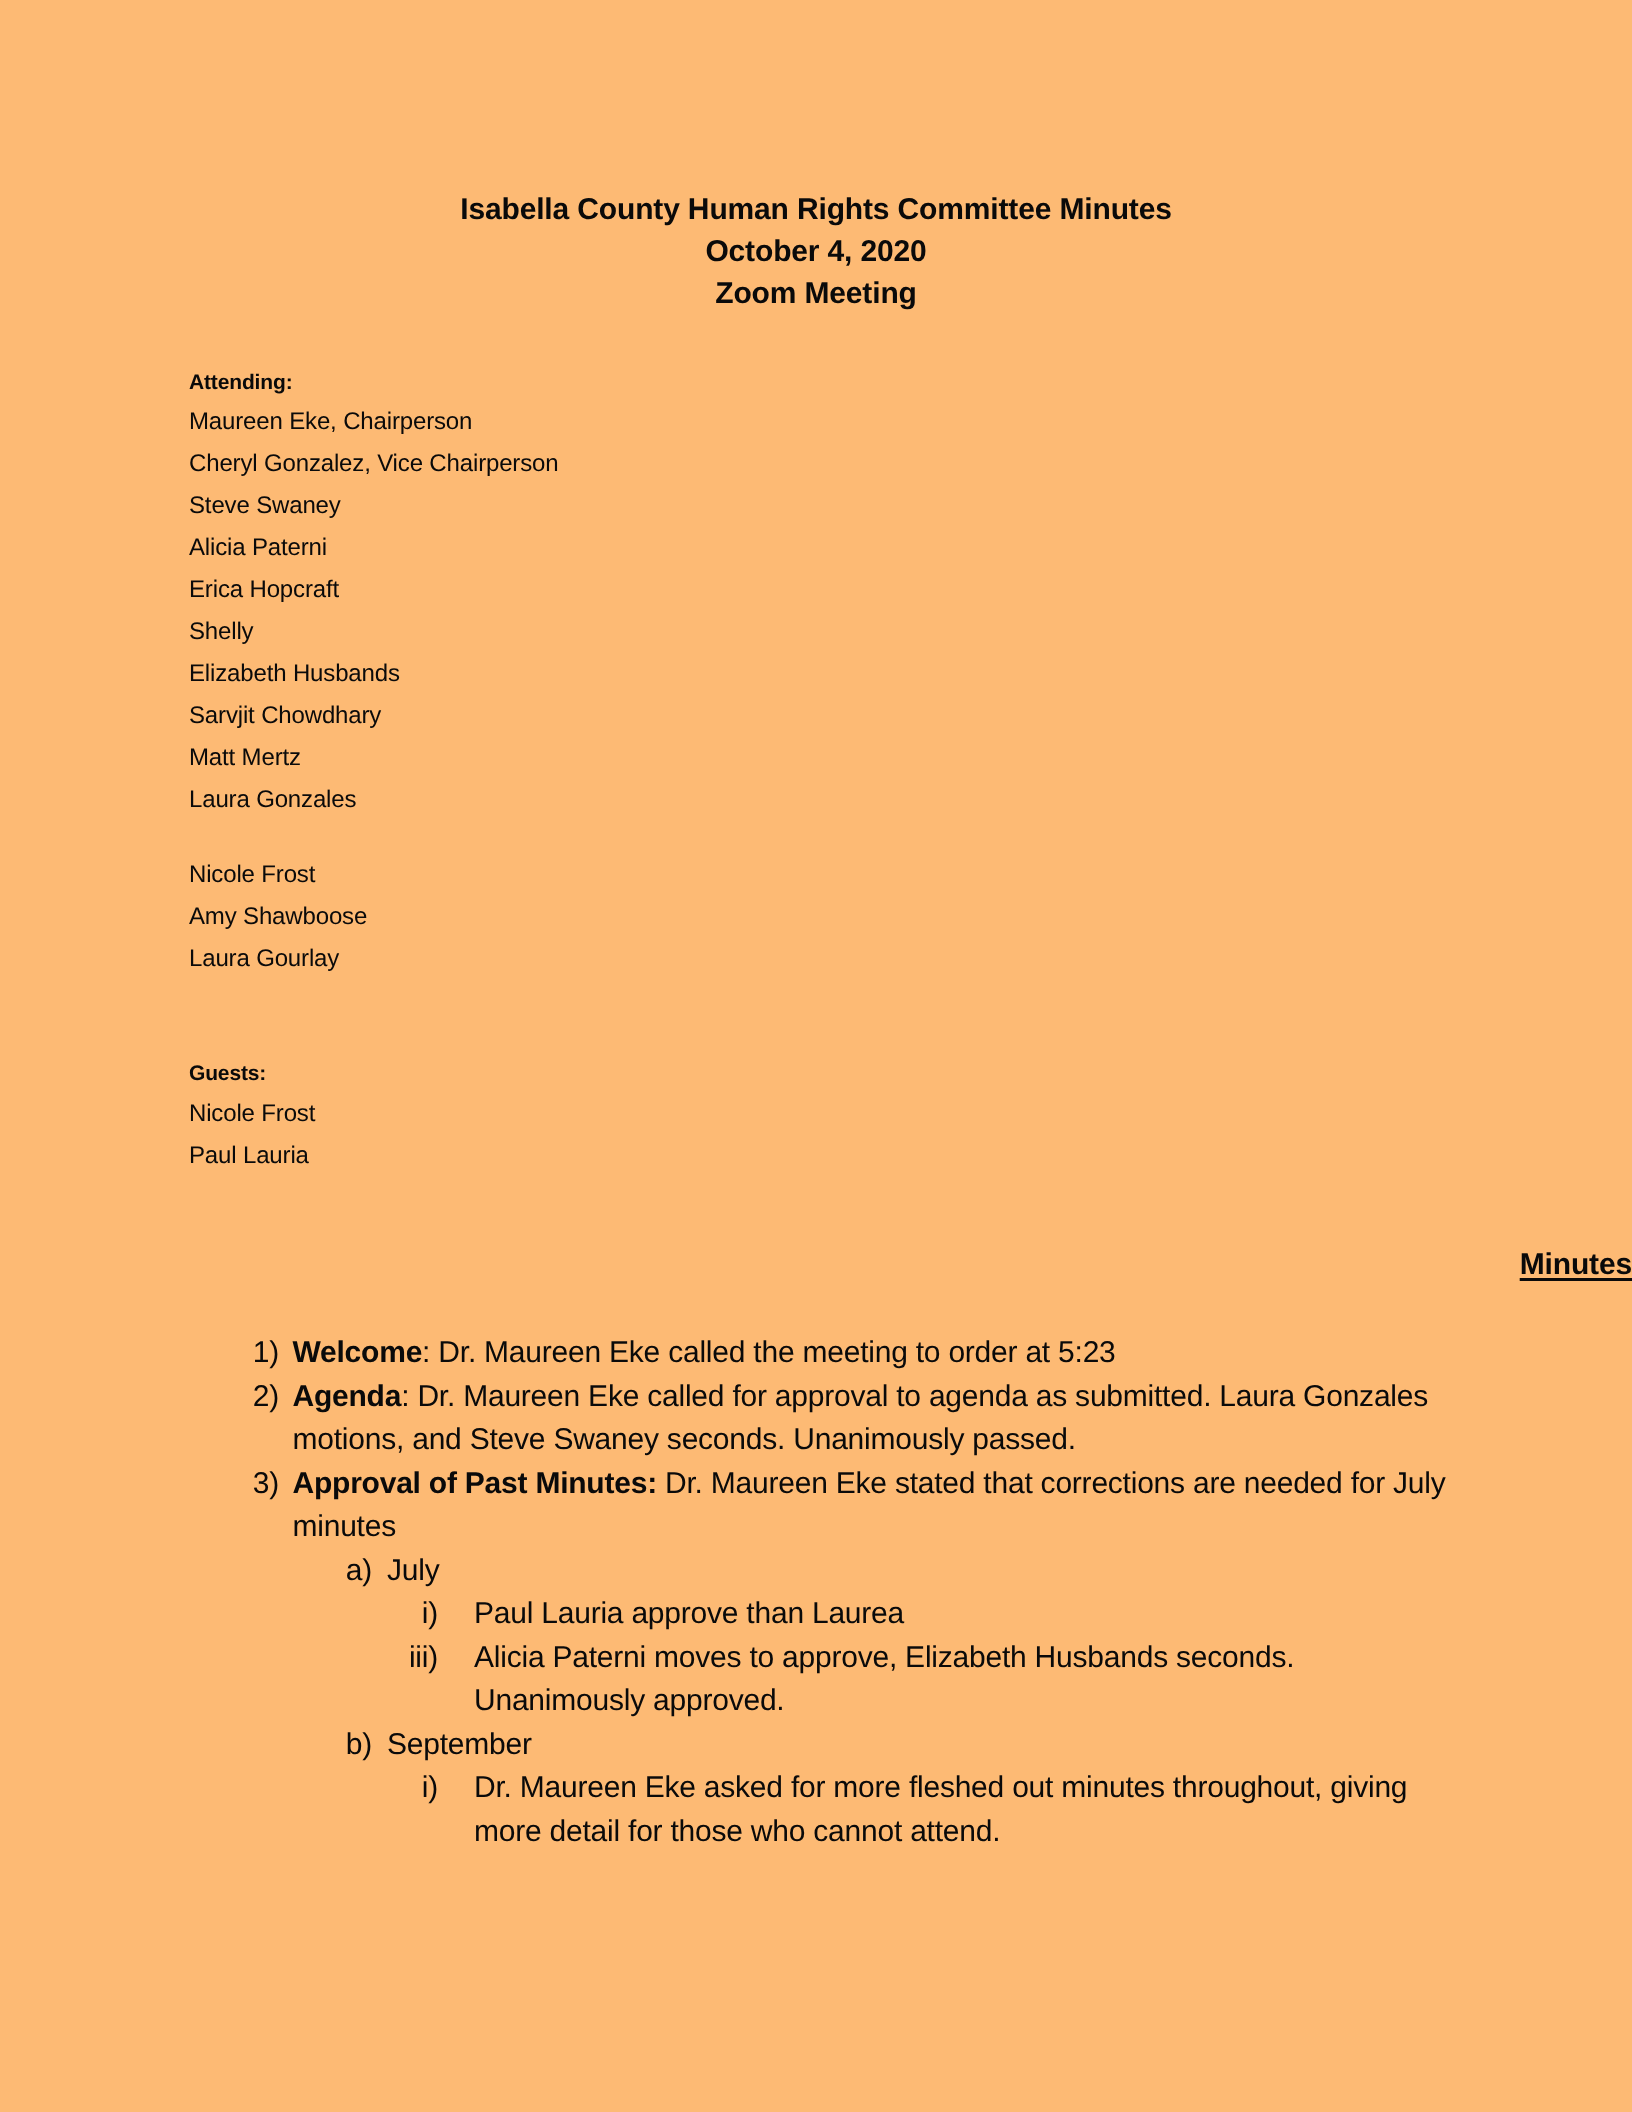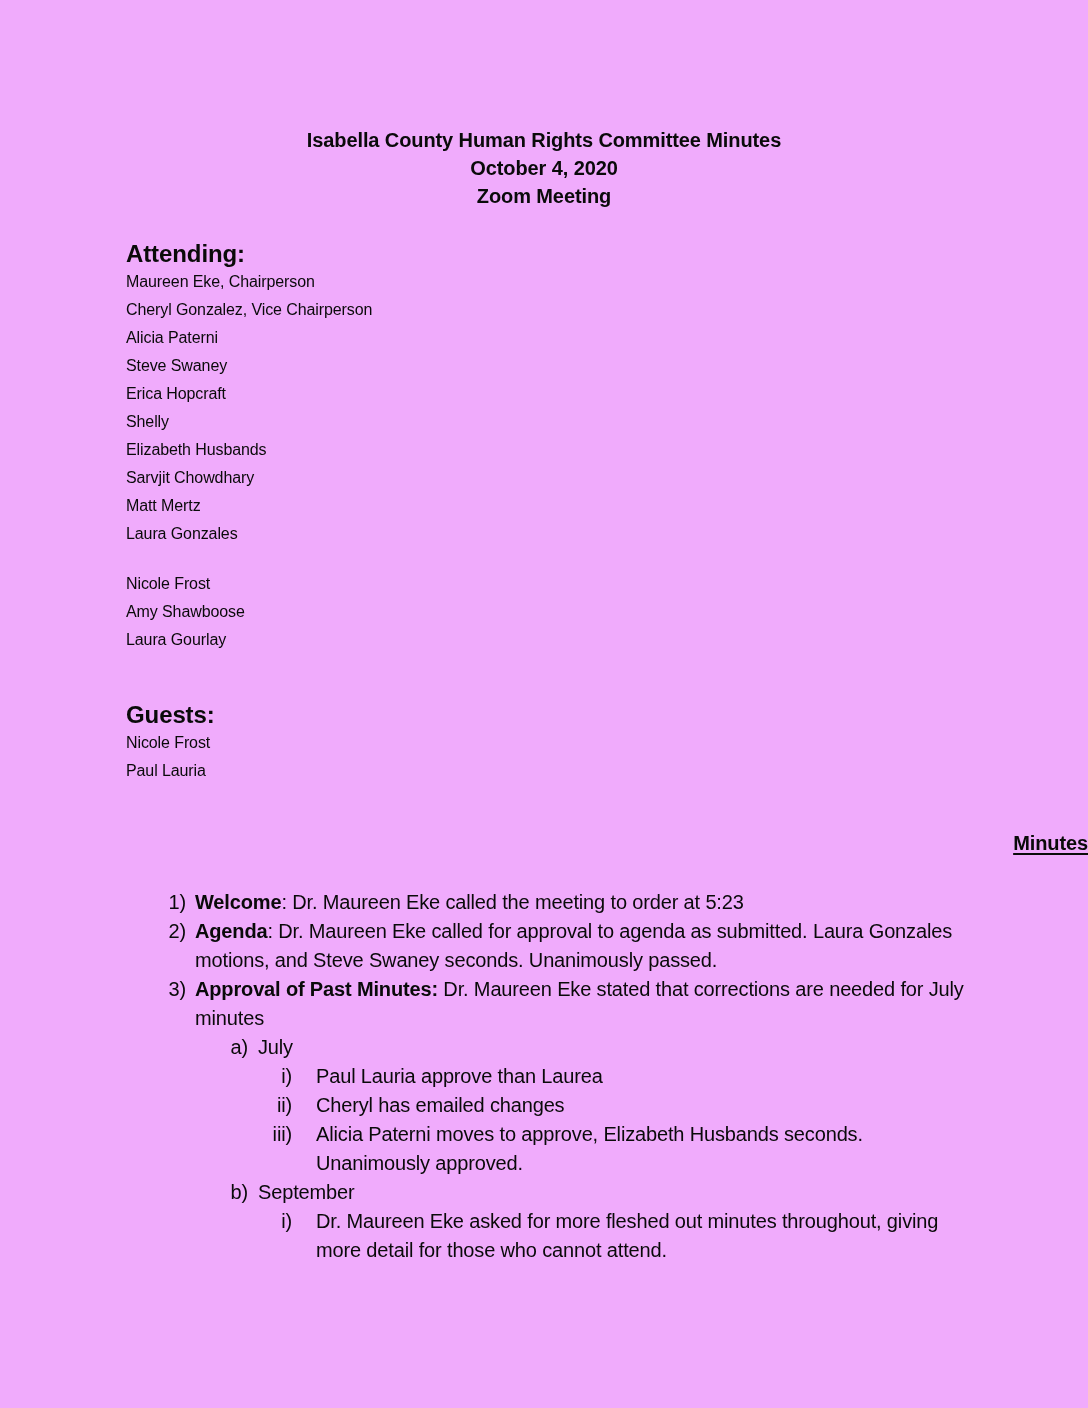--- a/index.html
+++ b/index.html
@@ -11,21 +11,21 @@
     width: 1088px;
     height: 1408px;
     position: relative;
     font-family: "Liberation Sans", sans-serif;
     color: #0a0a0a;
     overflow: hidden;
   }
   .page {
     position: absolute;
     inset: 0;
-    background: #f0abfc;
+    background: #fdba74;
   }
 
   
   .title-block {
     position: absolute;
     left: 0;
     right: 0;
     top: 126px;
     text-align: center;
   }
@@ -39,21 +39,21 @@
   
   .roster {
     position: absolute;
     left: 126px;
     top: 240px;
     width: 600px;
   }
   .section { margin-bottom: 22px; }
   .section:last-child { margin-bottom: 0; margin-top: 47px; }
   .section-heading {
-    font-size: 24px;
+    font-size: 14px;
     font-weight: bold;
     line-height: 28px;
     letter-spacing: -0.1px;
   }
   .roster-name {
     font-size: 16px;
     line-height: 28px;
     letter-spacing: -0.1px;
     font-weight: normal;
   }
@@ -118,22 +118,22 @@
     <div class="title-line">October 4, 2020</div>
     <div class="title-line">Zoom Meeting</div>
   </div>
 
   <div class="roster">
 
     <div class="section">
       <div class="section-heading">Attending:</div>
       <div class="roster-name">Maureen Eke, Chairperson</div>
       <div class="roster-name">Cheryl Gonzalez, Vice Chairperson</div>
+      <div class="roster-name">Steve Swaney</div>
       <div class="roster-name">Alicia Paterni</div>
-      <div class="roster-name">Steve Swaney</div>
       <div class="roster-name">Erica Hopcraft</div>
       <div class="roster-name">Shelly</div>
       <div class="roster-name">Elizabeth Husbands</div>
       <div class="roster-name">Sarvjit Chowdhary</div>
       <div class="roster-name">Matt Mertz</div>
       <div class="roster-name">Laura Gonzales</div>
     </div>
 
     <div class="section">
       <div class="roster-name">Nicole Frost</div>
@@ -173,24 +173,20 @@
     <div class="lvl2">
       <span class="marker">a)</span>
       <span class="item-text">July</span>
     </div>
 
     <div class="lvl3">
       <span class="marker">i)</span>
       <span class="item-text">Paul Lauria approve than Laurea</span>
     </div>
 
-    <div class="lvl3">
-      <span class="marker">ii)</span>
-      <span class="item-text">Cheryl has emailed changes</span>
-    </div>
 
     <div class="lvl3">
       <span class="marker">iii)</span>
       <span class="item-text">Alicia Paterni moves to approve, Elizabeth Husbands seconds. Unanimously approved.</span>
     </div>
 
     <div class="lvl2">
       <span class="marker">b)</span>
       <span class="item-text">September</span>
     </div>

